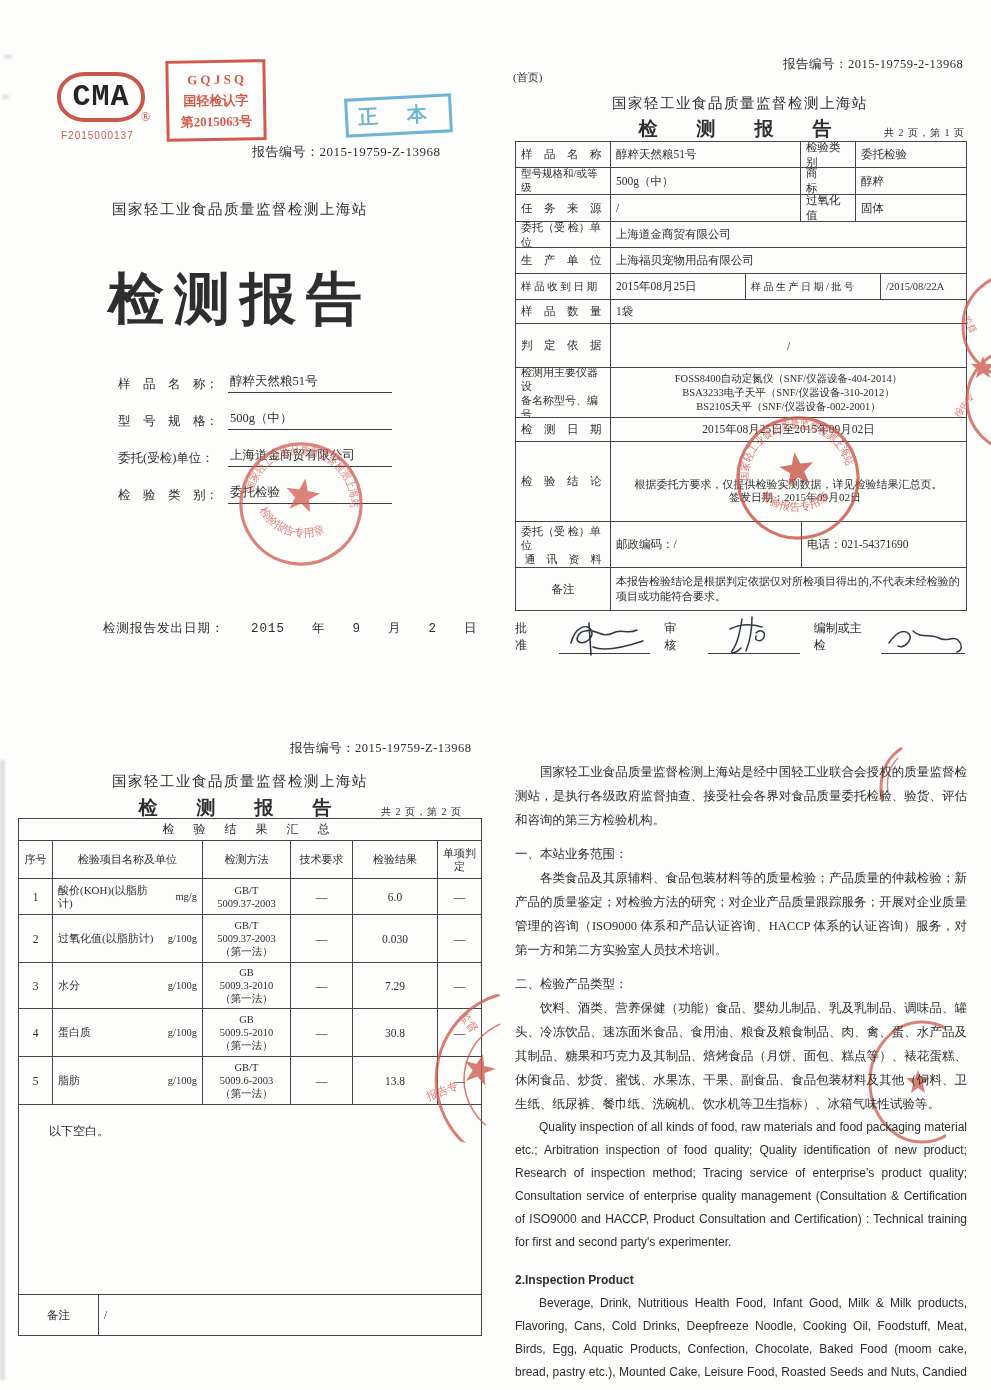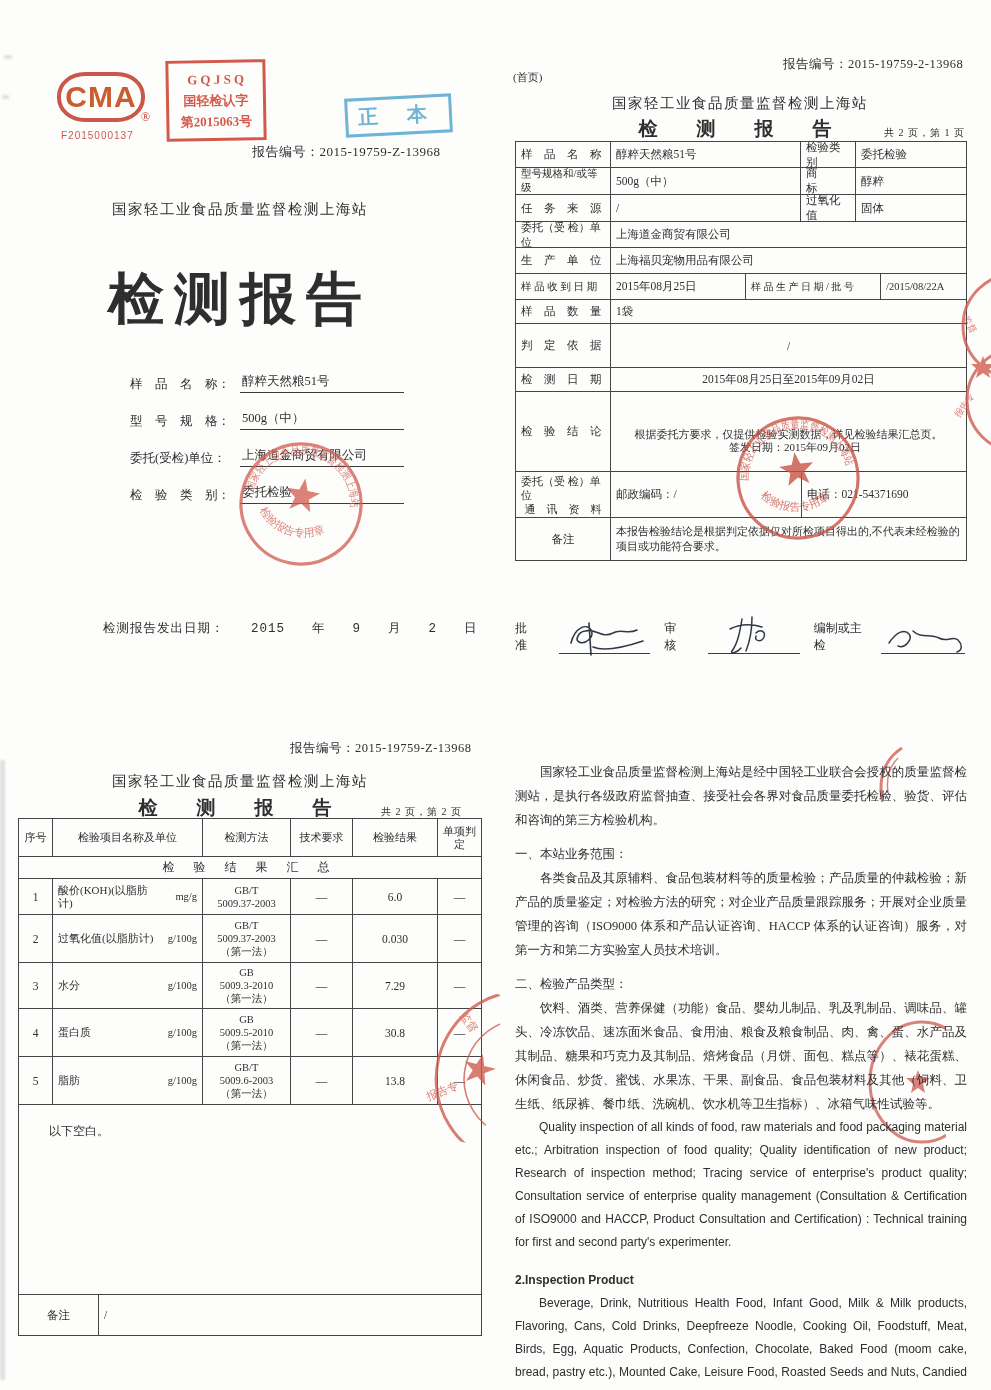--- a/index.html
+++ b/index.html
@@ -2,23 +2,23 @@
 <html><head>
 <meta charset="utf-8">
 <style>
   html,body{margin:0;padding:0;}
   body{width:991px;height:1390px;position:relative;background:#fdfdfc;
        font-family:"Liberation Serif","DejaVu Serif",serif;color:#2e2e2e;overflow:hidden;}
   .q{position:absolute;overflow:hidden;}
   .abs{position:absolute;}
   .ctr{text-align:center;}
   
-  .cma{border:4px solid #c3392b;border-radius:28px/24px;color:#c2410c;font-weight:bold;
+  .cma{border:4px solid #c3392b;border-radius:28px/24px;color:#000000;font-weight:bold;
        width:80px;height:42px;display:flex;align-items:center;justify-content:center;
-       font-size:30px;letter-spacing:1px;font-family:Liberation Sans, sans-serif;opacity:.85;}
+       font-size:30px;letter-spacing:1px;font-family:Liberation Mono, monospace;opacity:.85;}
   .cma-reg{color:#c3392b;font-size:12px;}
   .cma-code{color:#c3392b;font-size:10px;letter-spacing:1px;font-family:"Liberation Sans",sans-serif;opacity:.85;}
   .gqjsq{border:3px solid #cf4838;color:#cf4838;width:86px;padding:6px 4px;text-align:center;
          font-size:13px;line-height:21px;font-weight:bold;opacity:.9;transform:rotate(-1deg);}
   .zhengben{border:3px solid #58a8cf;color:#58a8cf;font-size:20px;font-weight:bold;
             padding:3px 10px;letter-spacing:12px;transform:rotate(-3deg);opacity:.85;}
   .repno{font-size:13px;letter-spacing:.5px;}
   .station{font-size:14.5px;letter-spacing:1.5px;}
   .bigtitle{font-size:56px;font-weight:bold;letter-spacing:10px;}
   .f-row{margin-bottom:17px;white-space:nowrap;}
@@ -79,21 +79,21 @@
   </div>
 
   <div class="abs zhengben" style="left:345px;top:96px;">正 本</div>
 
   <div class="abs repno" style="left:252px;top:143px;">报告编号：2015-19759-Z-13968</div>
 
   <div class="abs station ctr" style="left:0;top:200px;width:480px;">国家轻工业食品质量监督检测上海站</div>
 
   <div class="abs bigtitle ctr" style="left:0;top:262px;width:480px;">检测报告</div>
 
-  <div class="abs" style="left:130px;top:373px;">
+  <div class="abs" style="left:118px;top:373px;">
     <div class="f-row">
       <span class="f-label">样　品　名　称：</span><span class="f-value">醇粹天然粮51号</span>
     </div>
     <div class="f-row">
       <span class="f-label">型　号　规　格：</span><span class="f-value">500g（中）</span>
     </div>
     <div class="f-row">
       <span class="f-label">委托(受检)单位：</span><span class="f-value">上海道金商贸有限公司</span>
     </div>
     <div class="f-row">
@@ -160,20 +160,31 @@
       <div class="tc" style="width:135px;font-size:10px;">样 品 生 产 日 期 / 批 号</div>
       <div class="tc last" style="flex:1;font-size:10.5px;">/2015/08/22A</div>
     </div>
     <div class="trow" style="height:24px;">
       <div class="tc" style="width:95px;">样　品　数　量</div>
       <div class="tc last" style="flex:1;">1袋</div>
     </div>
     <div class="trow" style="height:44px;">
       <div class="tc" style="width:95px;">判　定　依　据</div>
       <div class="tc last c" style="flex:1;">/</div>
+    </div>
+    <div class="trow" style="height:50px;">
+      <div class="tc col" style="width:95px;font-size:11px;">
+        <span>检测用主要仪器设</span>
+        <span>备名称型号、编号</span>
+      </div>
+      <div class="tc last col c" style="flex:1;font-size:10.5px;">
+        <span>FOSS8400自动定氮仪（SNF/仪器设备-404-2014）</span>
+        <span>BSA3233电子天平（SNF/仪器设备-310-2012）</span>
+        <span>BS210S天平（SNF/仪器设备-002-2001）</span>
+      </div>
     </div>
     <div class="trow" style="height:24px;">
       <div class="tc" style="width:95px;">检　测　日　期</div>
       <div class="tc last c" style="flex:1;">2015年08月25日至2015年09月02日</div>
     </div>
     <div class="trow" style="height:80px;">
       <div class="tc" style="width:95px;">检　验　结　论</div>
       <div class="tc last" style="flex:1;position:relative;align-items:center;justify-content:center;padding-top:8px;">
         <span style="font-size:11px;">根据委托方要求，仅提供检验实测数据，详见检验结果汇总页。</span>
         <span class="abs" style="left:118px;bottom:16px;font-size:11px;">签发日期：2015年09月02日</span>
@@ -241,30 +252,30 @@
 <div class="q" style="left:0;top:700px;width:500px;height:690px;">
   <div class="abs artifact" style="left:0;top:60px;width:5px;height:620px;"></div>
   <div class="abs repno" style="left:290px;top:40px;font-size:12.5px;">报告编号：2015-19759-Z-13968</div>
   <div class="abs station ctr" style="left:0;top:72px;width:480px;">国家轻工业食品质量监督检测上海站</div>
   <div class="abs" style="left:0;top:95px;width:480px;">
     <div class="ctr" style="font-size:19px;font-weight:bold;letter-spacing:10px;">检　测　报　告</div>
     <div class="abs pagin" style="right:18px;top:10px;">共 2 页，第 2 页</div>
   </div>
 
   <div class="abs t3" style="left:18px;top:118px;width:462px;">
+    <div class="trow c ctr" style="height:22px;display:flex;align-items:center;justify-content:center;">
+      <span class="band">检 验 结 果 汇 总</span>
+    </div>
     <div class="trow" style="height:38px;">
       <div class="tc c hd" style="width:34px;">序号</div>
       <div class="tc c hd" style="width:150px;">检验项目名称及单位</div>
       <div class="tc c hd" style="width:88px;">检测方法</div>
       <div class="tc c hd" style="width:62px;">技术要求</div>
       <div class="tc c hd" style="width:85px;">检验结果</div>
       <div class="tc c hd last" style="flex:1;">单项判定</div>
-    </div>
-    <div class="trow c ctr" style="height:22px;display:flex;align-items:center;justify-content:center;">
-      <span class="band">检 验 结 果 汇 总</span>
     </div>
 
     <div class="trow" style="height:36px;">
       <div class="tc c" style="width:34px;">1</div>
       <div class="tc" style="width:150px;justify-content:space-between;font-size:11px;line-height:13px;">
         <span style="max-width:100px;">酸价(KOH)(以脂肪计)</span>
         <span style="font-size:10.5px;">mg/g</span>
       </div>
       <div class="tc c mcell" style="width:88px;flex-direction:column;">
         <span>GB/T</span>

